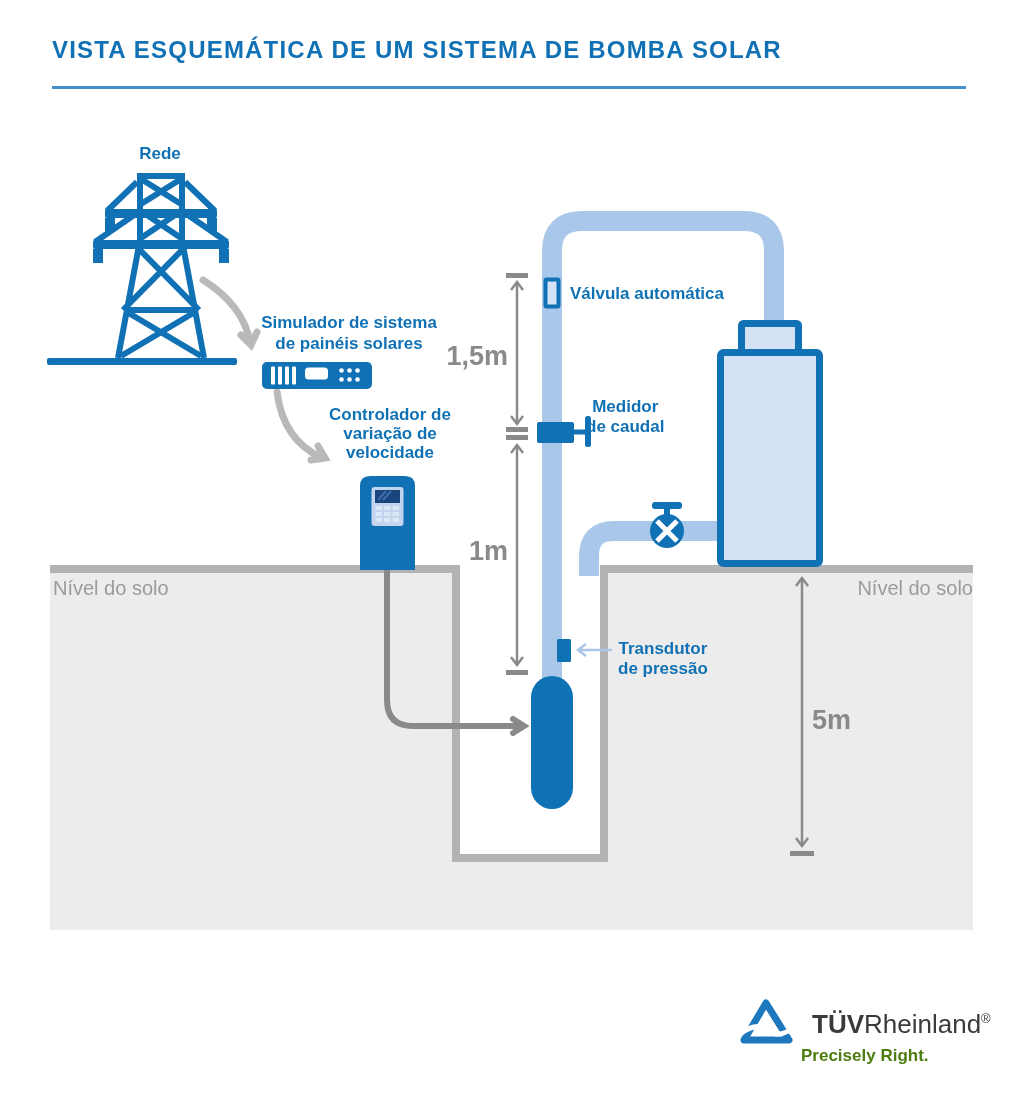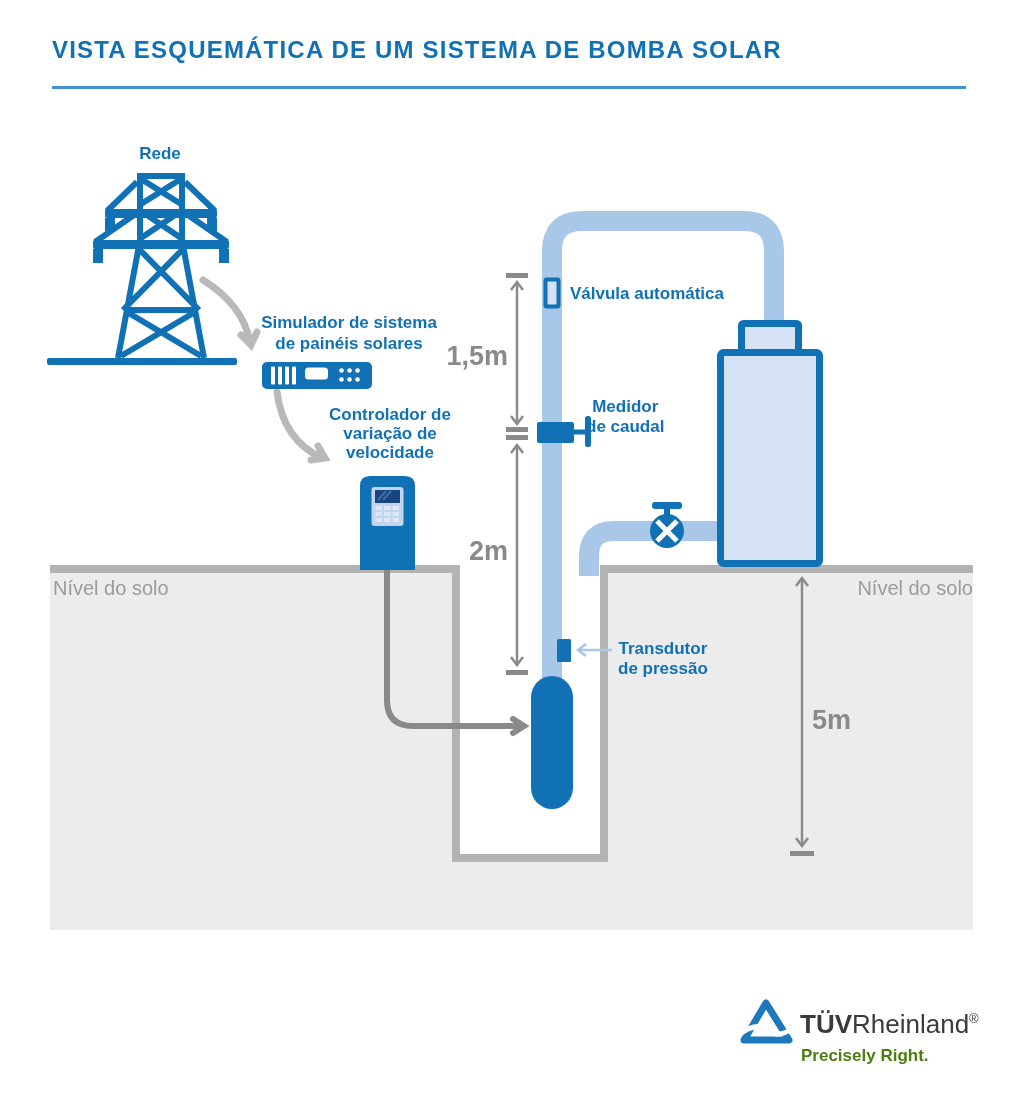--- a/index.html
+++ b/index.html
@@ -29,21 +29,21 @@
   .m5{left:812px;top:705px;}
   .nivel-l{left:53px;top:577px;}
   .nivel-r{left:790px;top:577px;width:183px;text-align:right;}
   .pump-word{
     left:545px;top:682px;width:14px;
     color:#fff;font-weight:bold;font-size:15px;line-height:25.5px;
     word-break:break-all;
     margin-left:38px;
   }
   .logo-text{left:800px;top:1009px;color:#3a3a3a;font-size:26px;white-space:nowrap;}
-  .logo-text .b{font-weight:bold;}
+  .logo-text .b{font-weight:bold;margin-left:12px;}
   .logo-text .reg{font-size:13px;vertical-align:super;}
   .logo-tag{left:801px;top:1046px;color:#4d7c0f;font-size:17px;font-weight:bold;}
 </style>
 </head>
 <body>
 
 <div id="canvas">
 
   <svg id="scene" width="1024" height="1114" viewBox="0 0 1024 1114">
 
@@ -182,21 +182,21 @@
   <div class="txt blue-lbl lbl-ctrl">Controlador de
 variação de
 velocidade</div>
   <div class="txt blue-lbl lbl-valv">Válvula automática</div>
   <div class="txt blue-lbl lbl-med">Medidor
 de caudal</div>
   <div class="txt blue-lbl lbl-trans">Transdutor
 de pressão</div>
 
   <div class="txt gray-meas m15">1,5m</div>
-  <div class="txt gray-meas m2">2m</div>
+  <div class="txt gray-meas m2">1m</div>
   <div class="txt gray-meas m5">5m</div>
 
   <div class="txt gray-lbl nivel-l">Nível do solo</div>
   <div class="txt gray-lbl nivel-r">Nível do solo</div>
 
   <div class="txt pump-word">Bomba</div>
 
   <div class="txt logo-text"><span class="b">TÜV</span><span>Rheinland</span><span class="reg">®</span></div>
   <div class="txt logo-tag">Precisely Right.</div>
 

